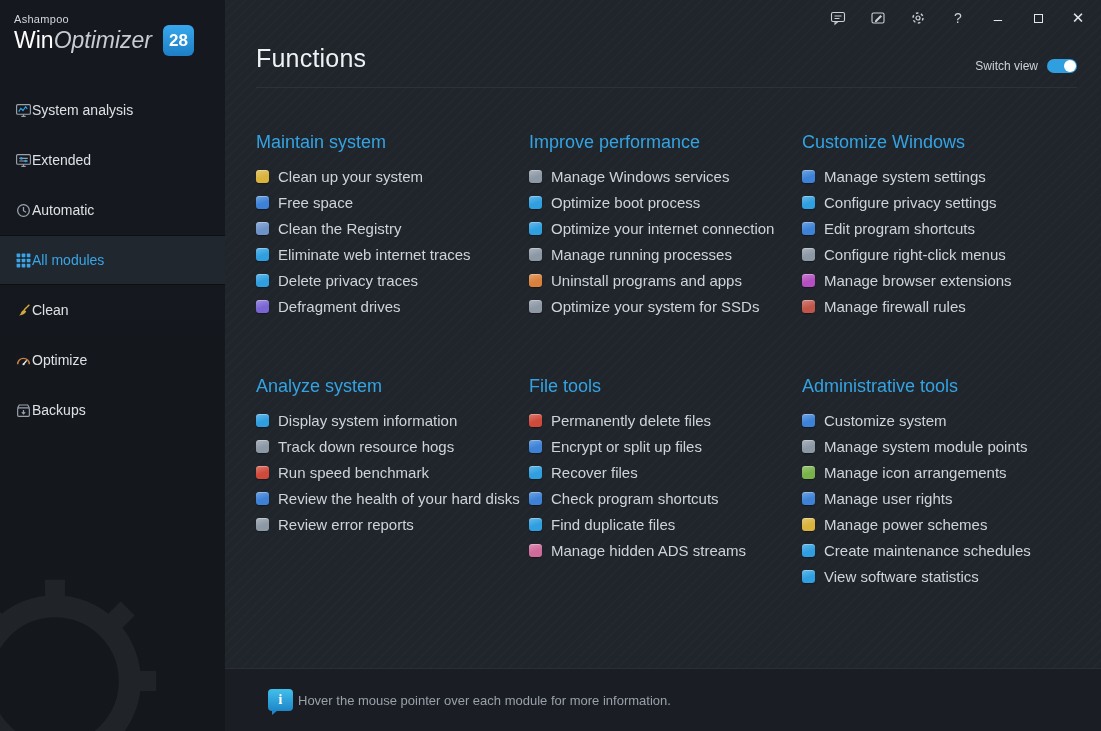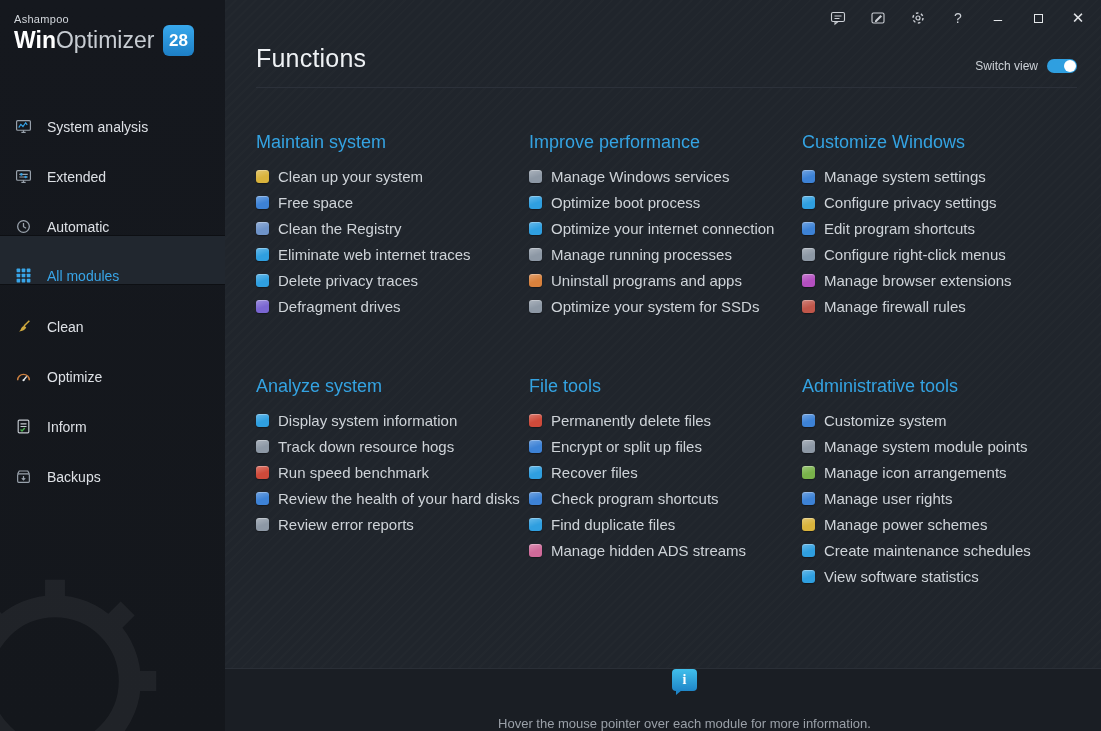--- a/index.html
+++ b/index.html
@@ -14,31 +14,31 @@
   
   .sidebar {
     position:absolute; left:0; top:0; width:225px; height:731px;
     background:linear-gradient(180deg,#15181e 0%, #14171c 100%);
     z-index:2; overflow:hidden;
   }
   .watermark { position:absolute; left:-55px; bottom:-60px; opacity:.05; }
   .logo { position:relative; padding:13px 0 10px 14px; height:77px; }
   .logo-brand { font-size:11px; color:#d3d7dc; letter-spacing:.3px; display:block; }
   .logo-product { font-size:23px; line-height:30px; }
-  .logo-win { font-weight:700; color:#ffffff; }
-  .logo-optimizer { font-weight:300; color:#c7ccd2; }
+  .logo-win { font-weight:400; color:#ffffff; }
+  .logo-optimizer { font-weight:300; color:#c7ccd2;font-style:italic; }
   .logo-badge {
     position:absolute; left:163px; top:25px; width:31px; height:31px;
     background:linear-gradient(180deg,#38a8ec,#1d7fc6); border-radius:6px;
     color:#fff; font-size:17px; font-weight:700;
     display:flex; align-items:center; justify-content:center;
   }
   .menu { margin-top:8px; }
   .menu-item {
-    height:50px; display:flex; align-items:flex-end; gap:15px;
+    height:50px; display:flex; align-items:center; gap:0;
     padding:0 14px; font-size:14px; color:#dde0e5; cursor:pointer;
   }
   .menu-item.active {
     background:#21272f; color:#38a5e8;
     border-top:1px solid #0d0f13; border-bottom:1px solid #0d0f13;
   }
   .s-icon { width:18px; height:18px; display:inline-flex; align-items:center; justify-content:center; color:#99a2ac; flex:0 0 18px; }
   .menu-item.active .s-icon { color:#38a5e8; }
   .menu-item[data-name="sidebar-item-clean"] .s-icon { color:#cfa93e; }
   .menu-item[data-name="sidebar-item-optimize"] .s-icon { color:#cd8040; }
@@ -89,21 +89,21 @@
   }
   .m-icon {
     width:13px; height:13px; border-radius:3px; flex:0 0 13px;
     box-shadow: inset 0 1px 0 rgba(255,255,255,.30), 0 1px 1px rgba(0,0,0,.35);
   }
 
   
   .footer {
     position:absolute; left:0; bottom:0; width:100%; height:63px;
     background:#1a1e24; border-top:1px solid #2a2f37;
-    display:flex; align-items:center; padding-left:43px; gap:25px;flex-direction:column;
+    display:flex; align-items:center; padding-left:43px; gap:5px;
   }
   .info-badge {
     position:relative; width:25px; height:22px; border-radius:4px;
     background:linear-gradient(180deg,#41c0ec,#1f86c8);
     color:#fff; font-weight:700; font-size:14px; font-family:"Liberation Serif", serif;
     display:flex; align-items:center; justify-content:center;
   }
   .info-badge::before { content:"i"; }
   .info-badge::after {
     content:""; position:absolute; left:4px; bottom:-4px;
@@ -189,30 +189,20 @@
       </div>
       <div class="menu-item" data-name="sidebar-item-optimize">
         <span class="s-icon" data-name="speedometer-icon">
           <svg width="17" height="17" viewBox="0 0 16 16">
             <path d="M2.5 11.5a5.5 5.5 0 0 1 11 0" fill="none" stroke="currentColor" stroke-width="1.4"></path>
             <path d="M8 11.5l3-3.6" stroke="#e8ecef" stroke-width="1.3"></path>
             <circle cx="8" cy="11.5" r="1" fill="#e8ecef"></circle>
           </svg>
         </span>
         <span class="s-label" data-name="sidebar-item-label">Optimize</span>
-      </div>
-      <div class="menu-item" data-name="sidebar-item-inform">
-        <span class="s-icon" data-name="checklist-icon">
-          <svg width="17" height="17" viewBox="0 0 16 16">
-            <rect x="3" y="2" width="10" height="12" rx="1" fill="none" stroke="currentColor" stroke-width="1.1"></rect>
-            <path d="M5.2 5.5h5.6M5.2 8h5.6" stroke="currentColor" stroke-width="1"></path>
-            <path d="M5.2 10.8l1.4 1.4 2.6-2.8" fill="none" stroke="#4caf50" stroke-width="1.3"></path>
-          </svg>
-        </span>
-        <span class="s-label" data-name="sidebar-item-label">Inform</span>
       </div>
       <div class="menu-item" data-name="sidebar-item-backups">
         <span class="s-icon" data-name="backup-box-icon">
           <svg width="17" height="17" viewBox="0 0 16 16">
             <rect x="2.5" y="5.5" width="11" height="8" rx="1" fill="none" stroke="currentColor" stroke-width="1.1"></rect>
             <path d="M2.5 5.5L4 2.8h8l1.5 2.7" fill="none" stroke="currentColor" stroke-width="1.1"></path>
             <path d="M8 7.5v3.4M6.4 9.6L8 11.2l1.6-1.6" fill="none" stroke="currentColor" stroke-width="1.1"></path>
           </svg>
         </span>
         <span class="s-label" data-name="sidebar-item-label">Backups</span>

